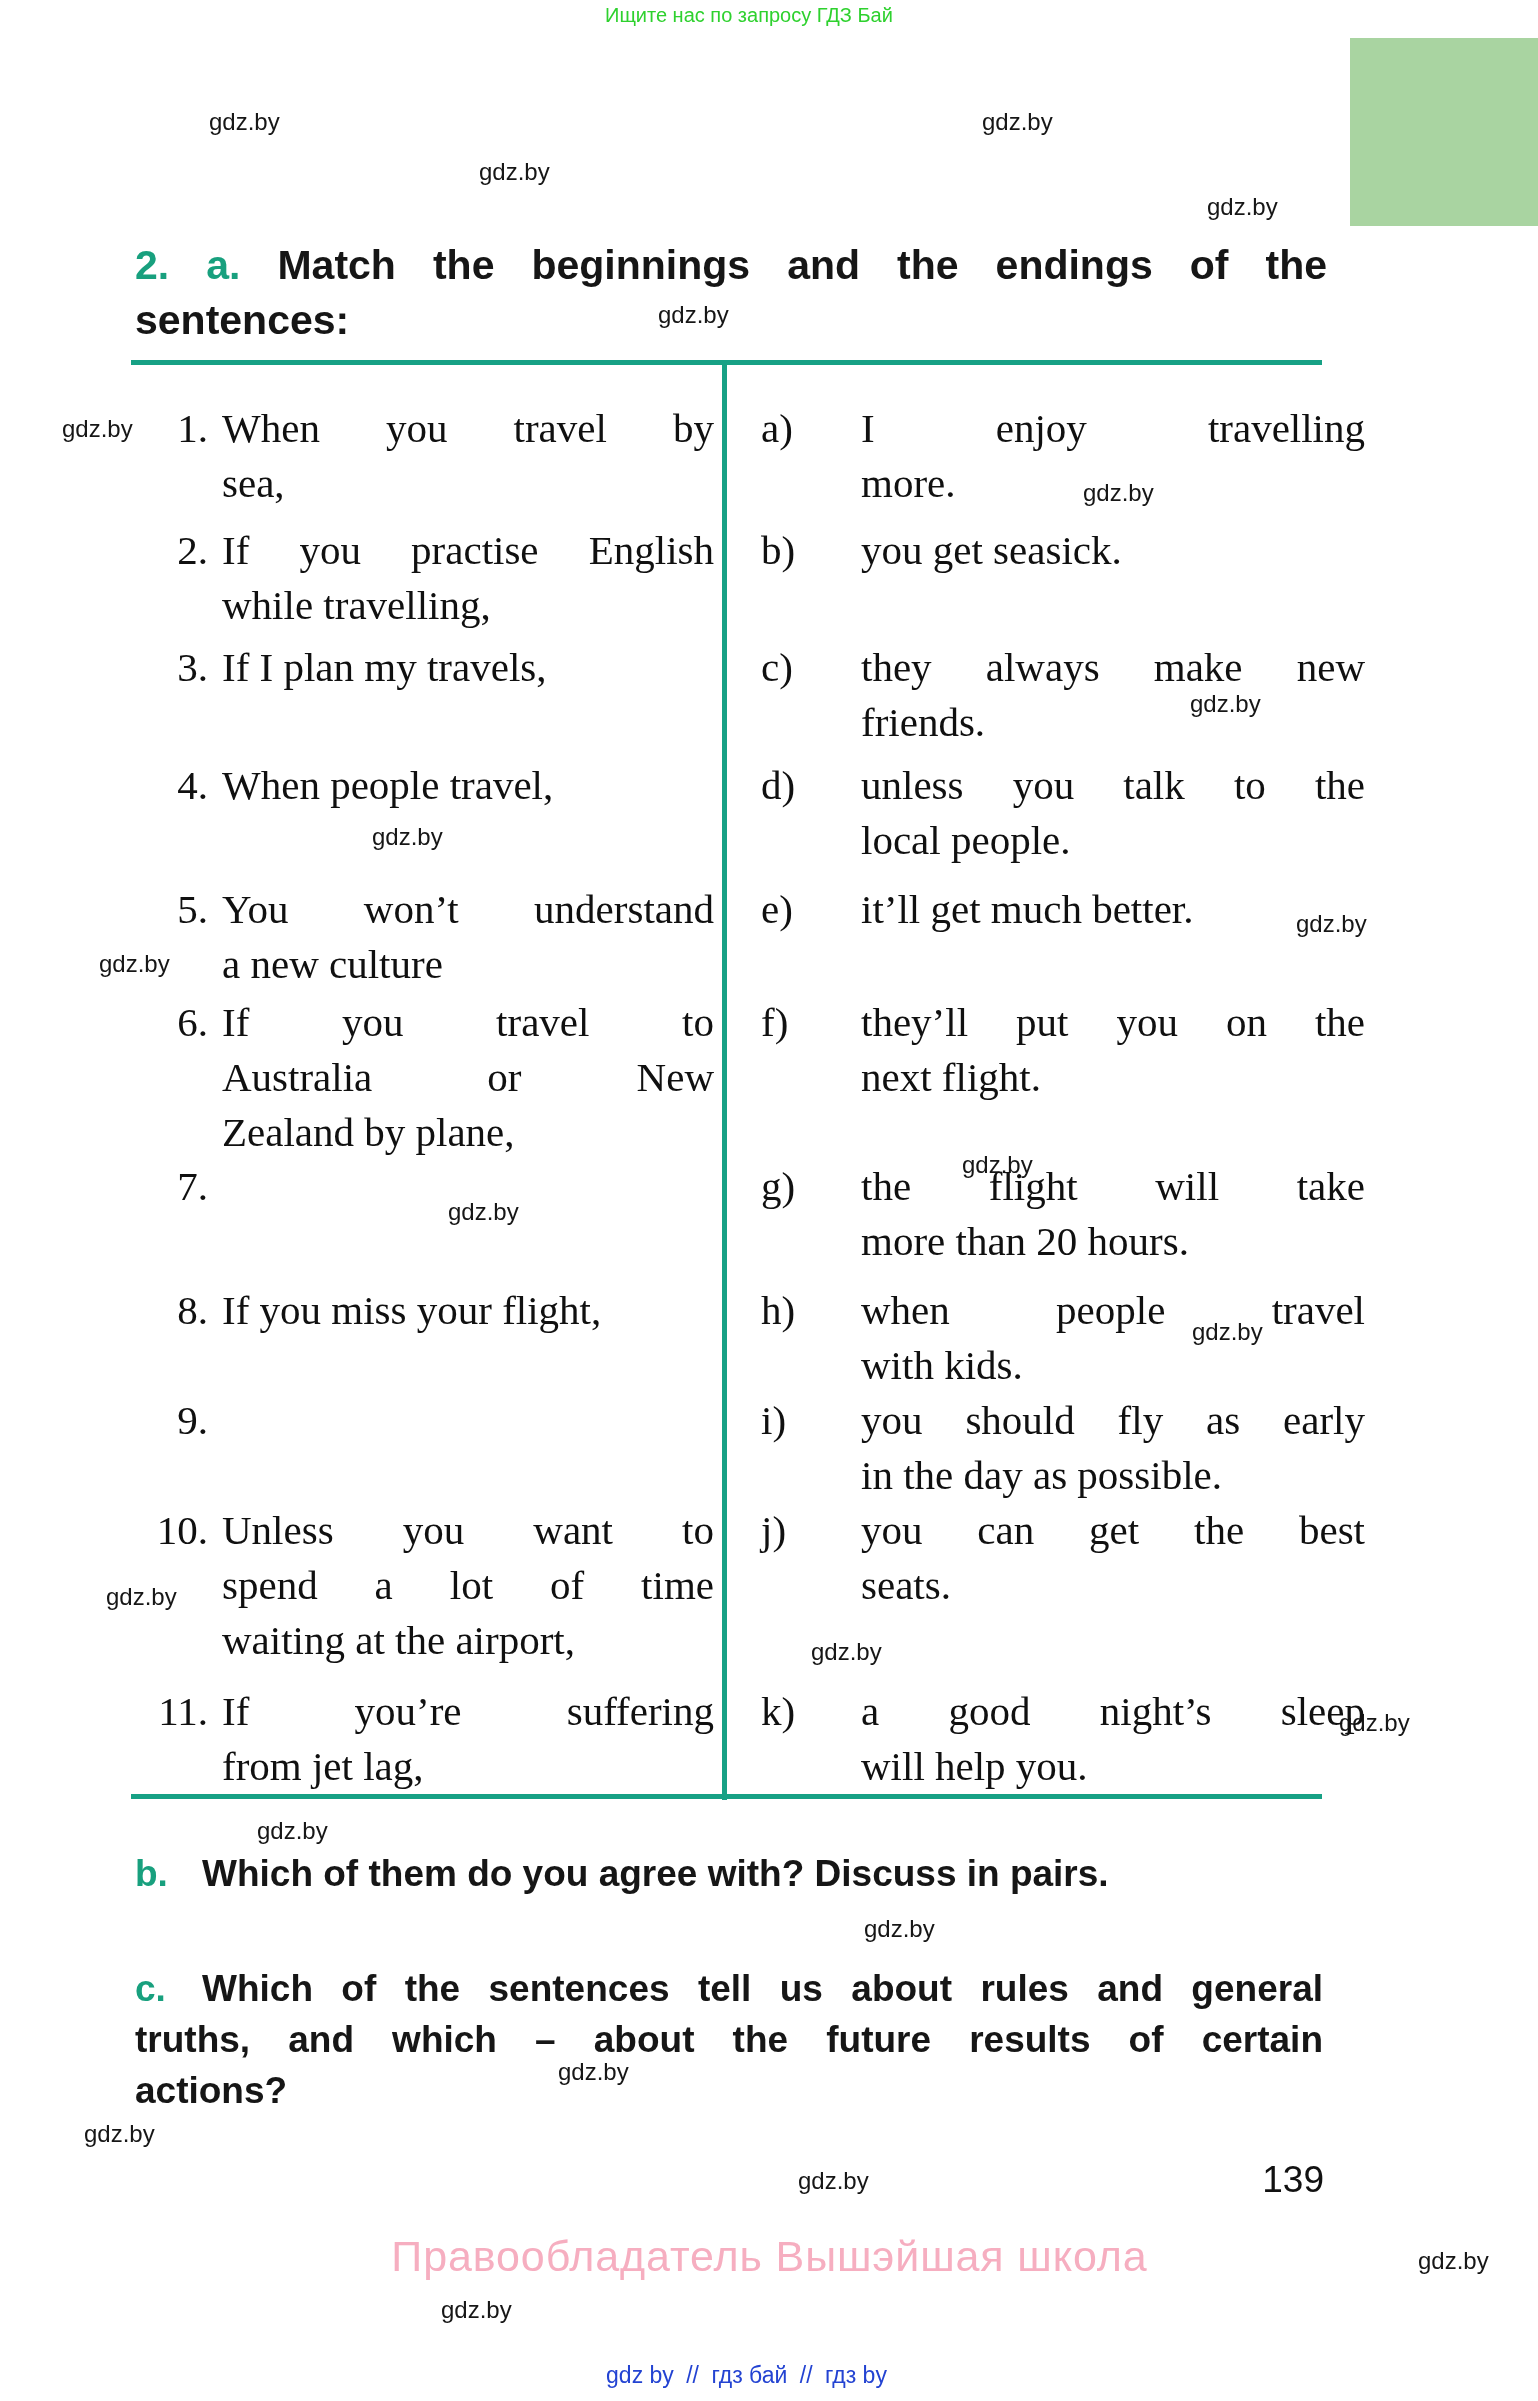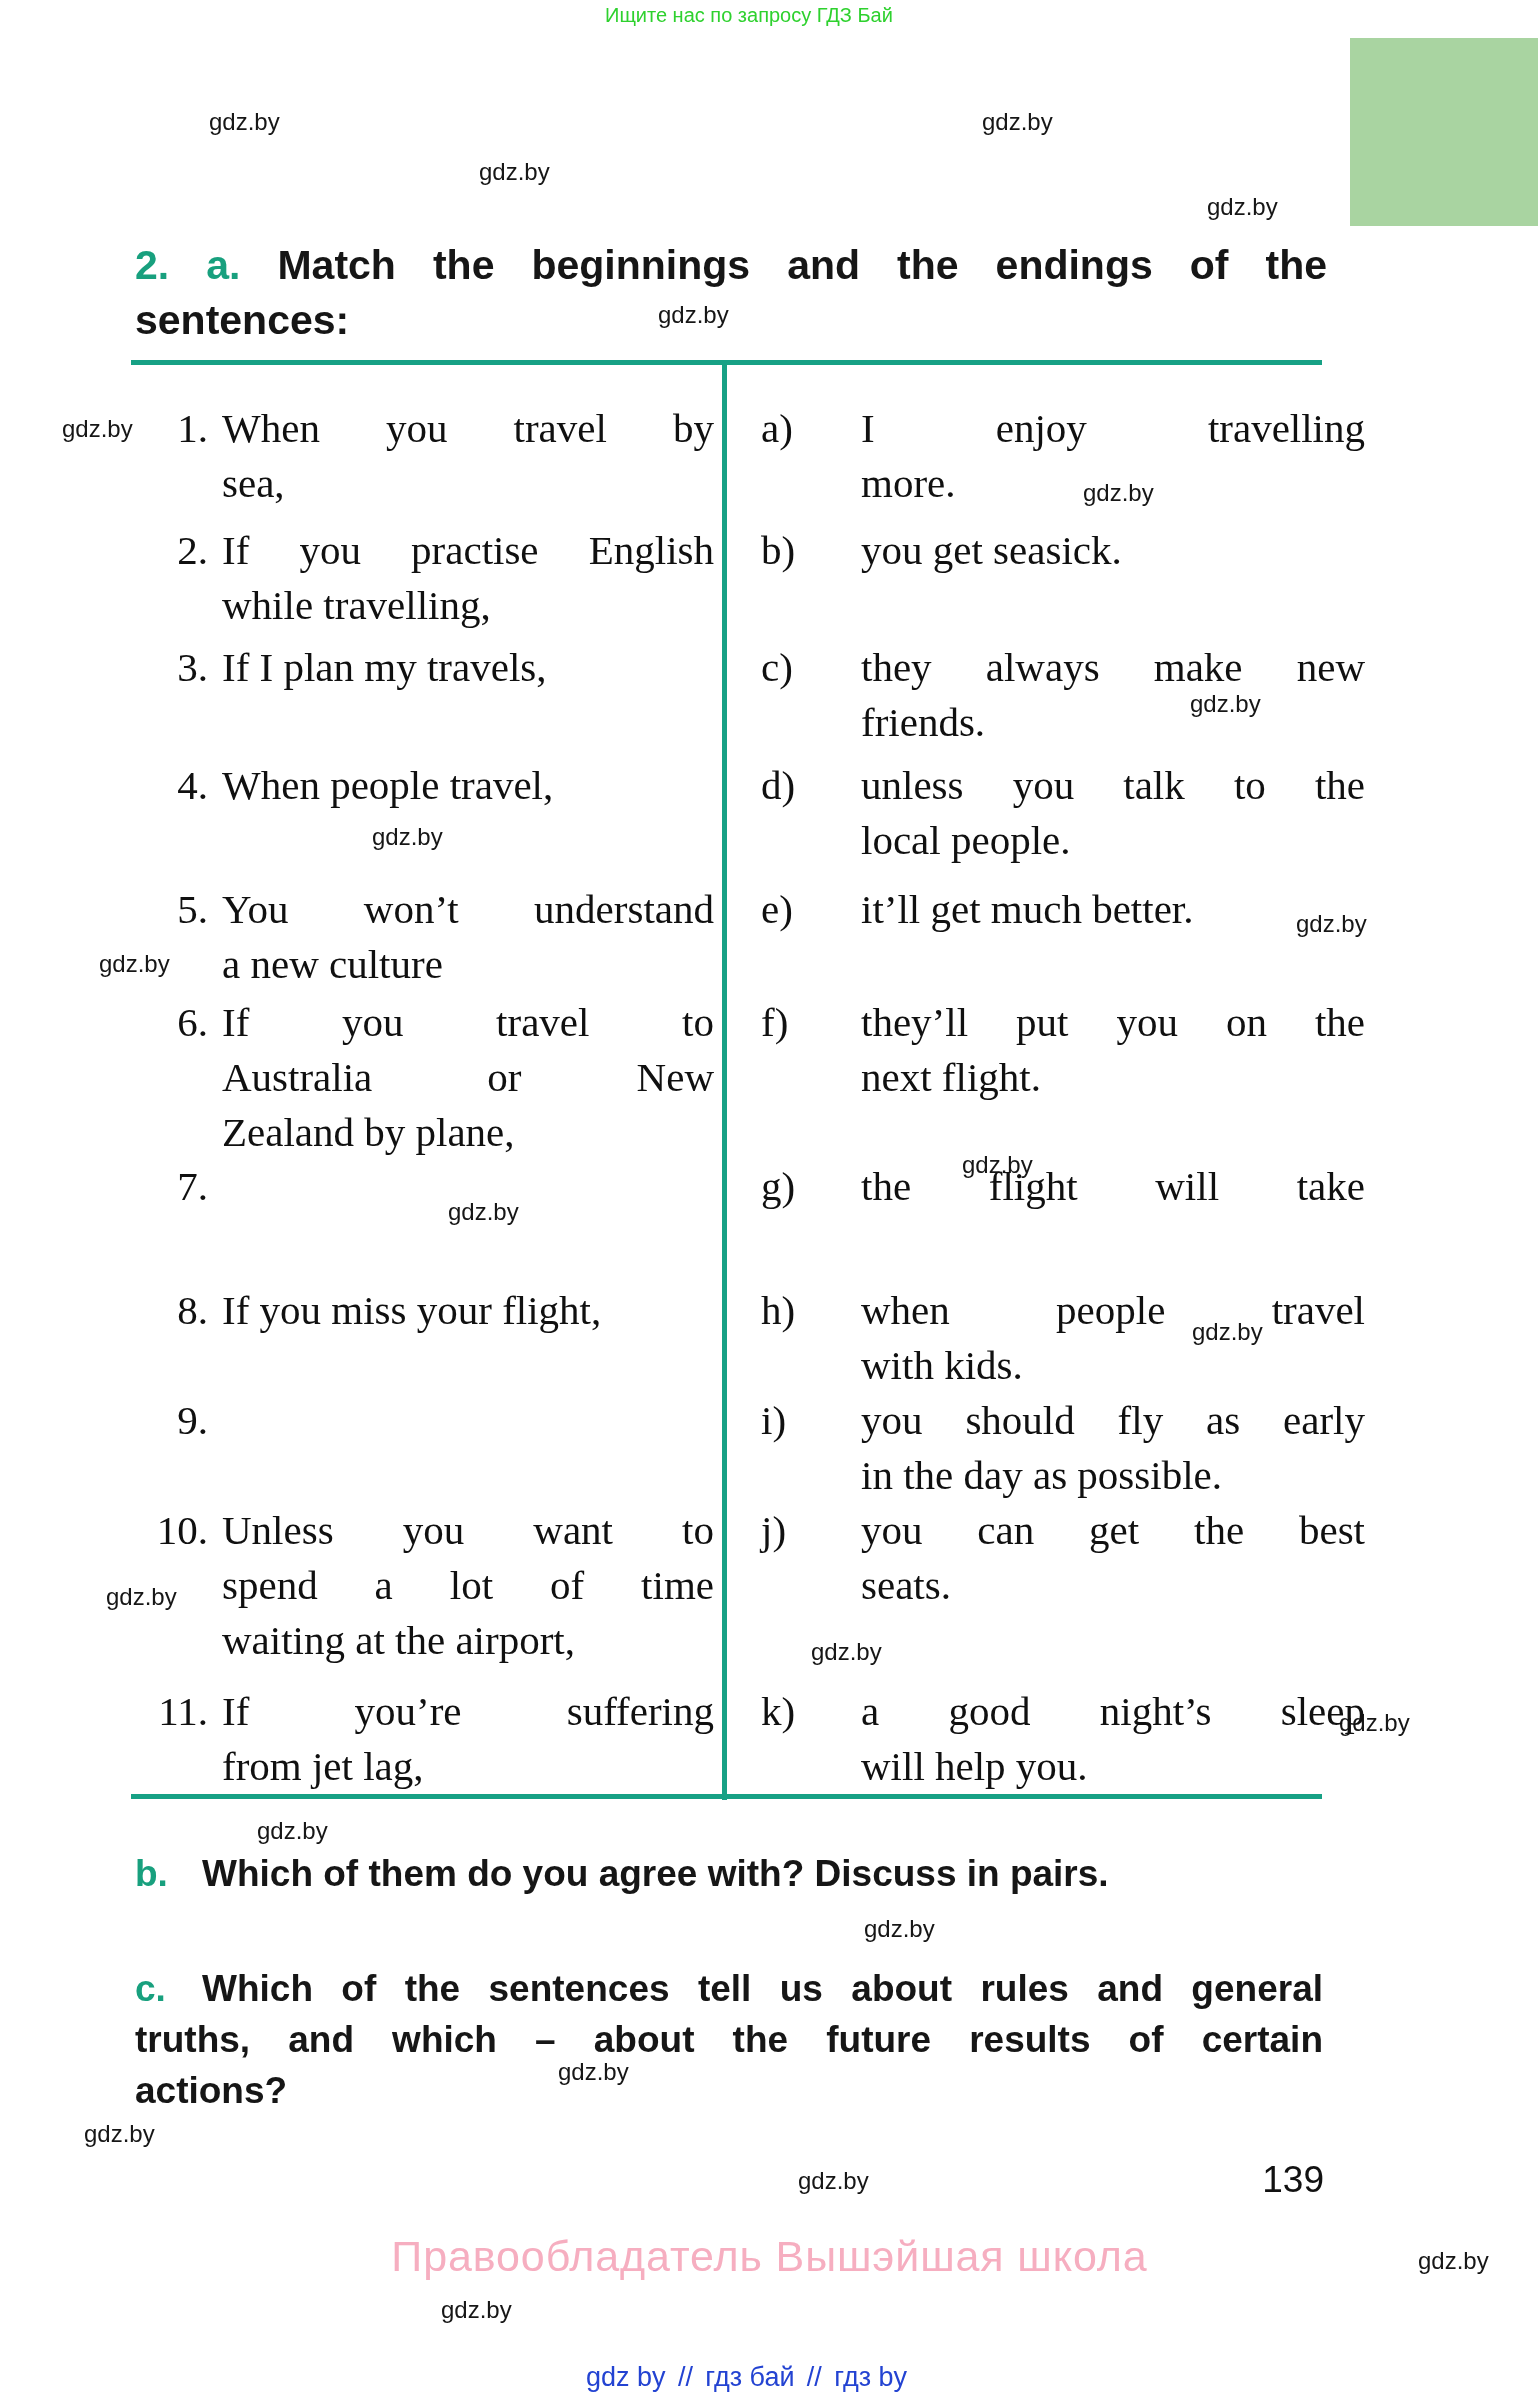--- a/index.html
+++ b/index.html
@@ -33,21 +33,21 @@
   .sub{position:absolute;left:135px;width:1188px;font-weight:bold;color:#161616;
        font-size:37px;line-height:51px;}
   .sub .mk{display:inline-block;width:67px;color:#18a07e;}
   .sub .jl{text-align:justify;text-align-last:justify;}
   
   .pagenum{position:absolute;left:1257px;top:2159px;width:67px;text-align:right;
            font-family:Liberation Sans, sans-serif;font-size:37px;color:#111111;}
   .copyright{position:absolute;left:0;top:2232px;width:1539px;text-align:center;
              font-size:43px;color:#f6aec0;letter-spacing:0.9px;}
   .links{position:absolute;left:0;top:2362px;width:1493px;text-align:center;
-         font-size:27px;color:#2343d2;}
+         font-size:23px;color:#2343d2;}
   .links span{margin:0 6.2px;}
 </style>
 </head>
 <body>
 
 <div class="page">
 
   <div class="banner">Ищите нас по запросу ГДЗ Бай</div>
   <div class="greenbox"></div>
 
@@ -191,20 +191,21 @@
     <span class="num">f)</span>
     <div class="lines">
         <div class="ln j">they’ll put you on the</div>
         <div class="ln">next flight.</div>
       </div>
   </div>
   <div class="item R" style="top:1159px">
     <span class="num">g)</span>
     <div class="lines">
         <div class="ln j">the flight will take</div>
+        <div class="ln">more than 20 hours.</div>
       </div>
   </div>
   <div class="item R" style="top:1283px">
     <span class="num">h)</span>
     <div class="lines">
         <div class="ln j">when people travel</div>
         <div class="ln">with kids.</div>
       </div>
   </div>
   <div class="item R" style="top:1393px">

